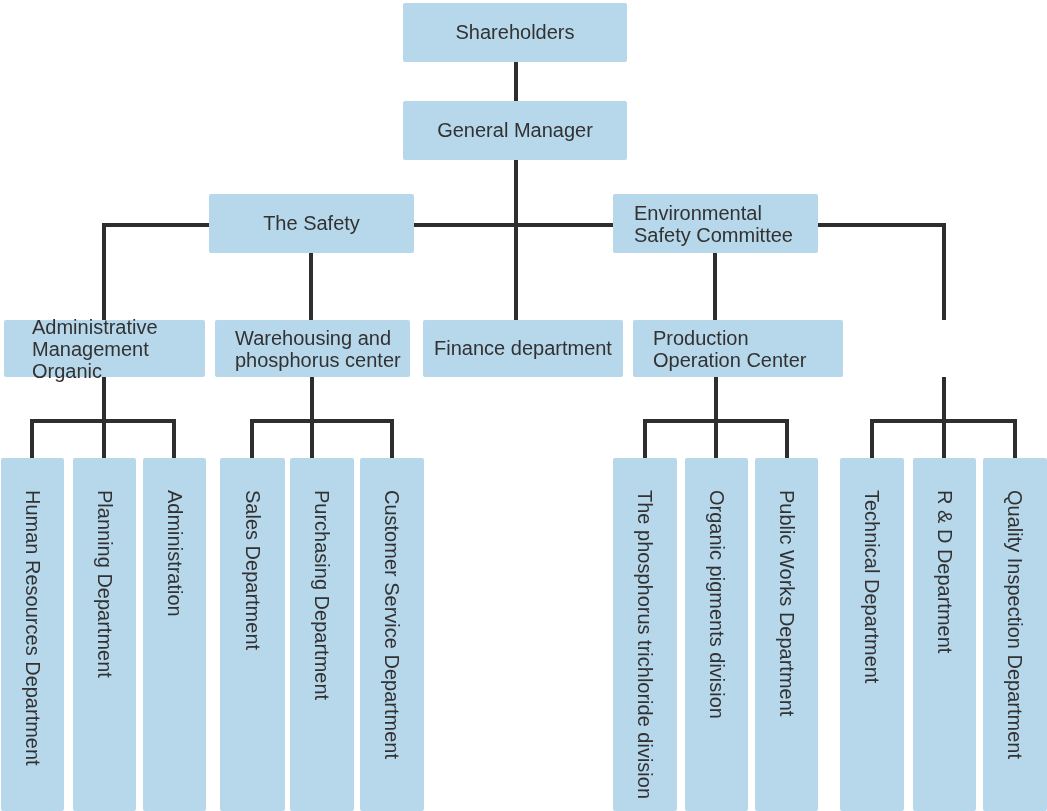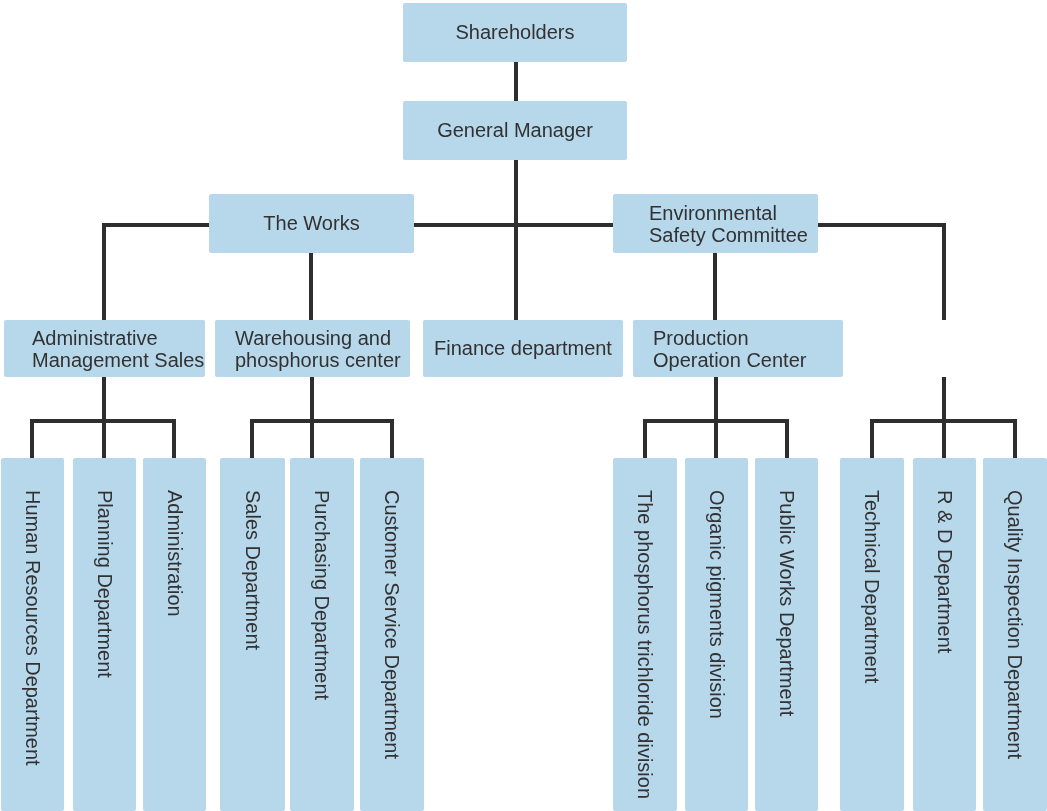--- a/index.html
+++ b/index.html
@@ -82,33 +82,33 @@
   <div class="line" style="left:1013px;top:419px;width:4px;height:39px"></div>
 
   <div class="box hbox center" style="left:403px;top:3px;width:224px;height:59px">
     <span>Shareholders</span>
   </div>
   <div class="box hbox center" style="left:403px;top:101px;width:224px;height:59px">
     <span>General Manager</span>
   </div>
 
   <div class="box hbox center" style="left:209px;top:194px;width:205px;height:59px">
-    <span>The Works</span>
+    <span>The Safety</span>
   </div>
-  <div class="box hbox left" style="left:613px;top:194px;width:205px;height:59px;padding-left:36px">
+  <div class="box hbox left" style="left:613px;top:194px;width:205px;height:59px;padding-left:21px">
     <div class="lines">
       <span class="ln">Environmental</span>
       <span class="ln">Safety Committee</span>
     </div>
   </div>
 
   <div class="box hbox left" style="left:4px;top:320px;width:201px;height:57px;padding-left:28px">
     <div class="lines">
       <span class="ln">Administrative</span>
-      <span class="ln">Management Sales</span>
+      <span class="ln">Management Organic</span>
     </div>
   </div>
   <div class="box hbox left" style="left:215px;top:320px;width:195px;height:57px;padding-left:20px">
     <div class="lines">
       <span class="ln">Warehousing and</span>
       <span class="ln">phosphorus center</span>
     </div>
   </div>
   <div class="box hbox center" style="left:423px;top:320px;width:200px;height:57px">
     <span>Finance department</span>

